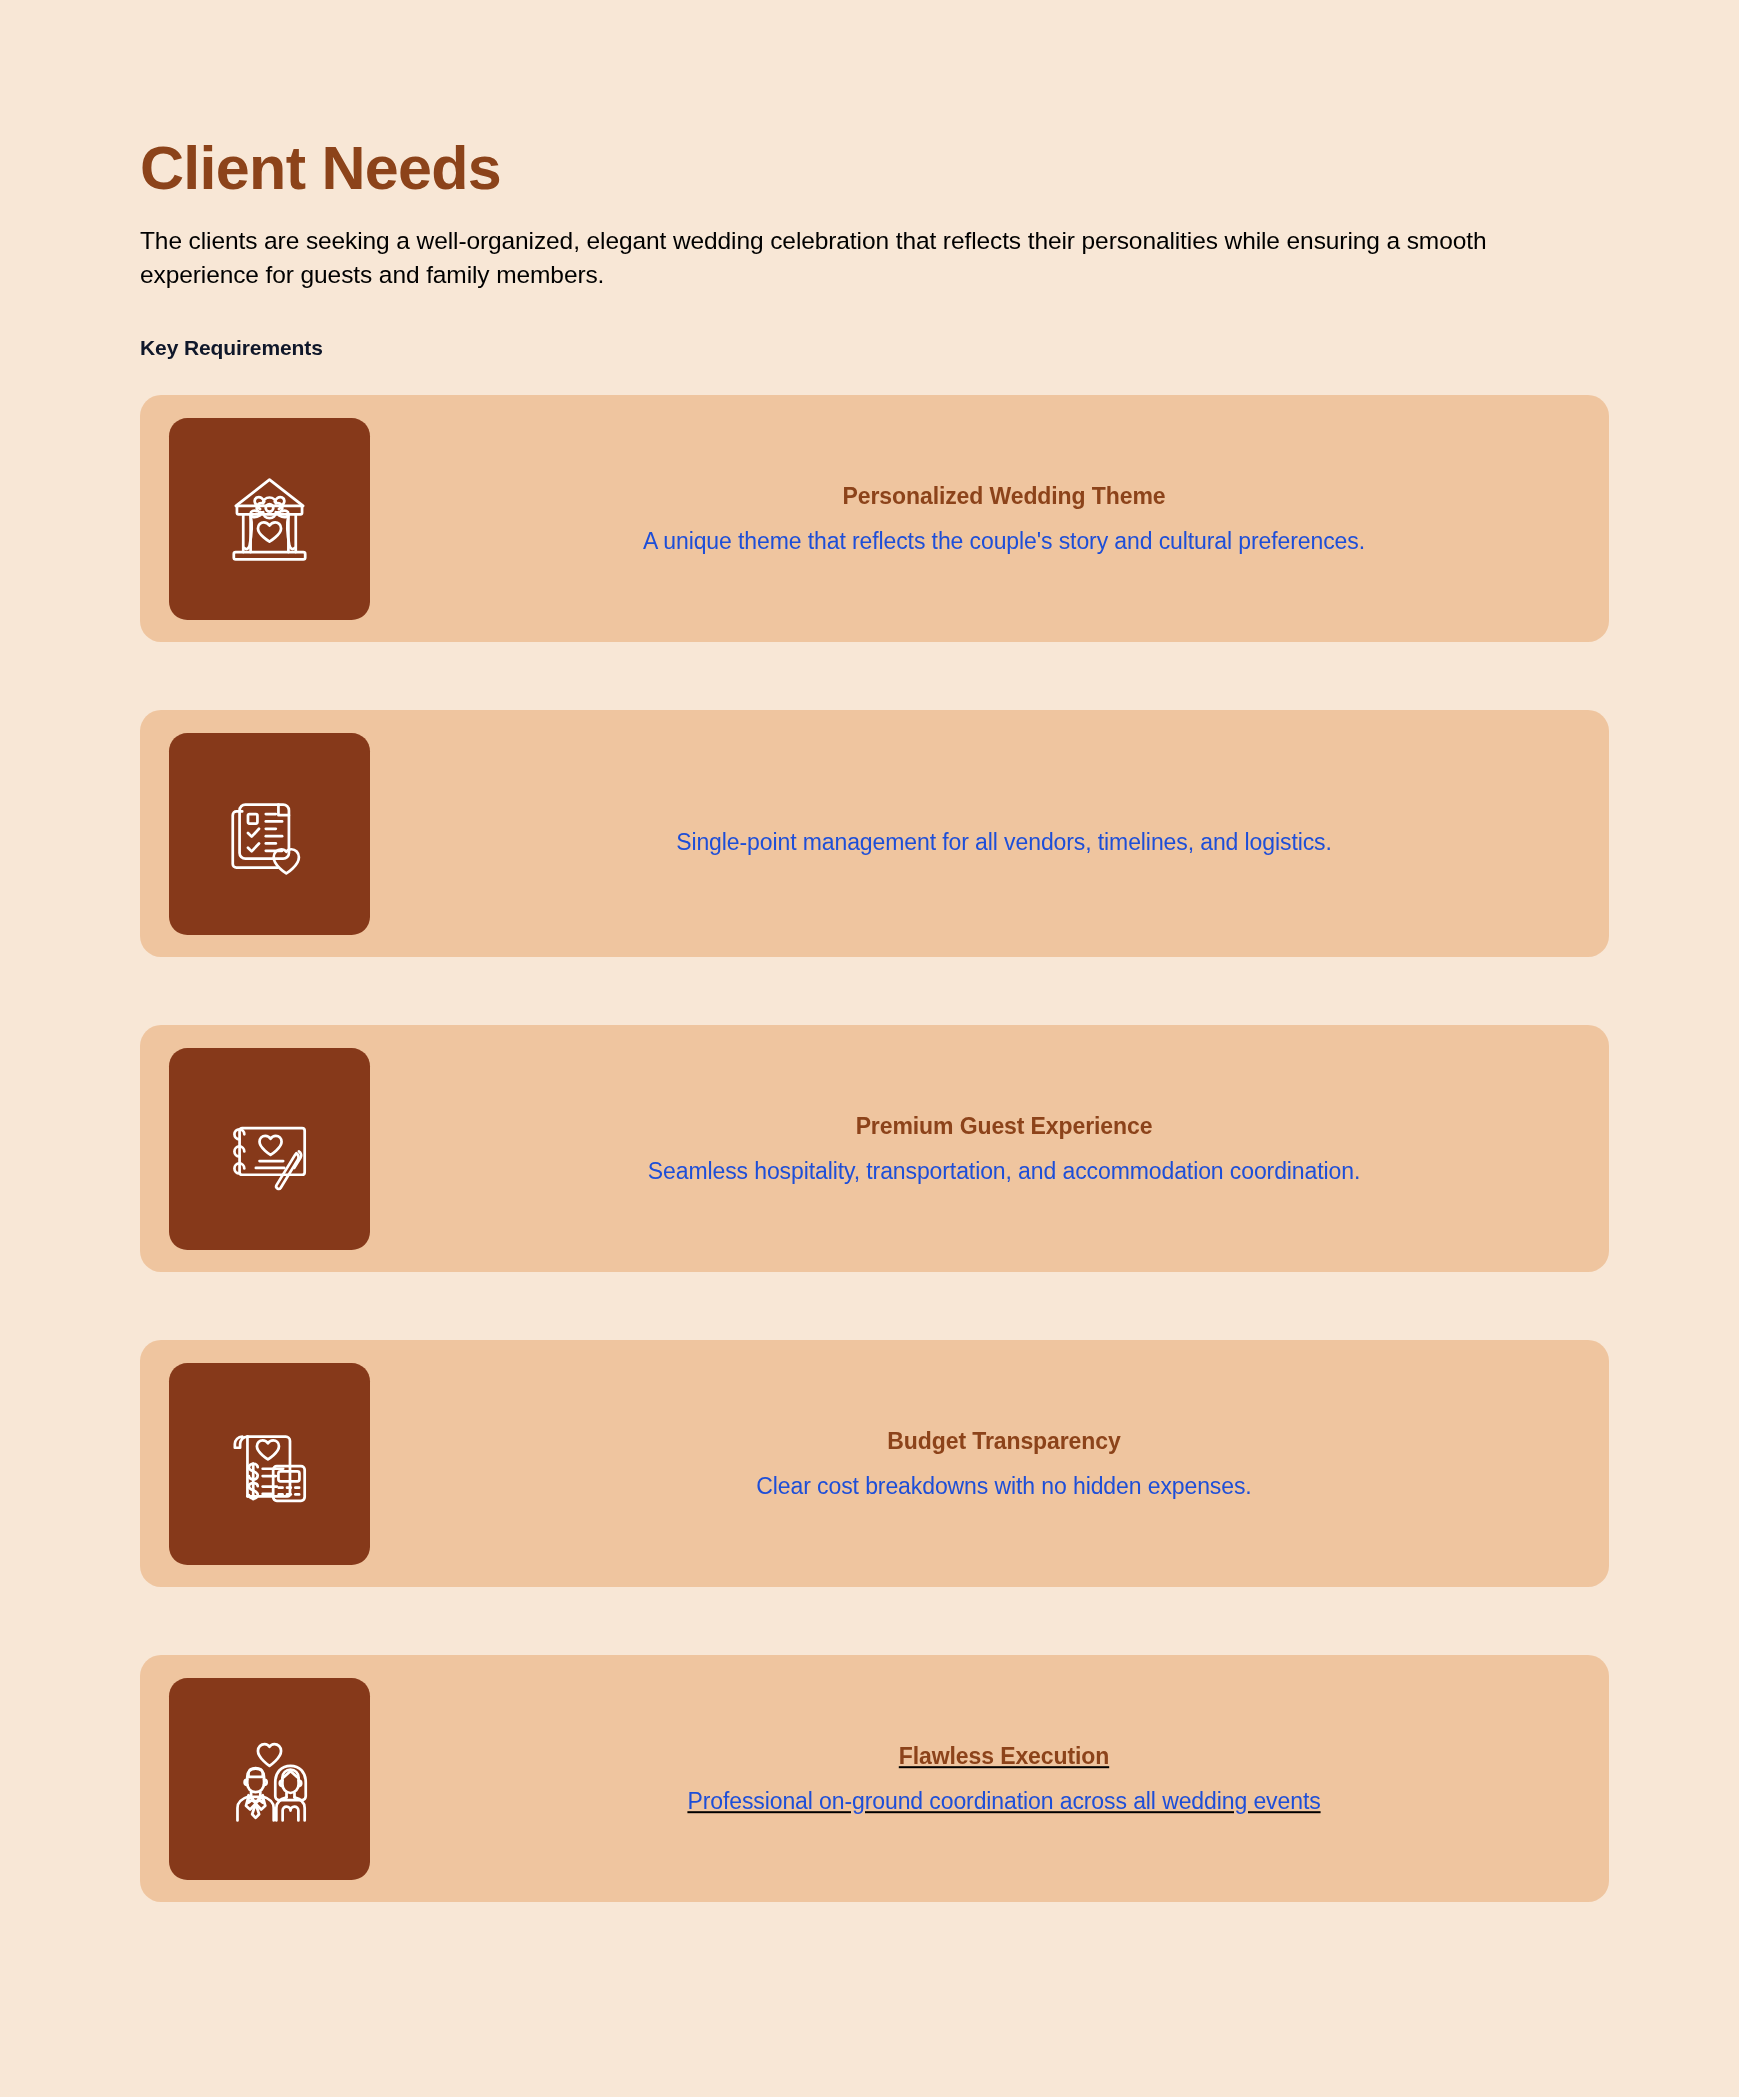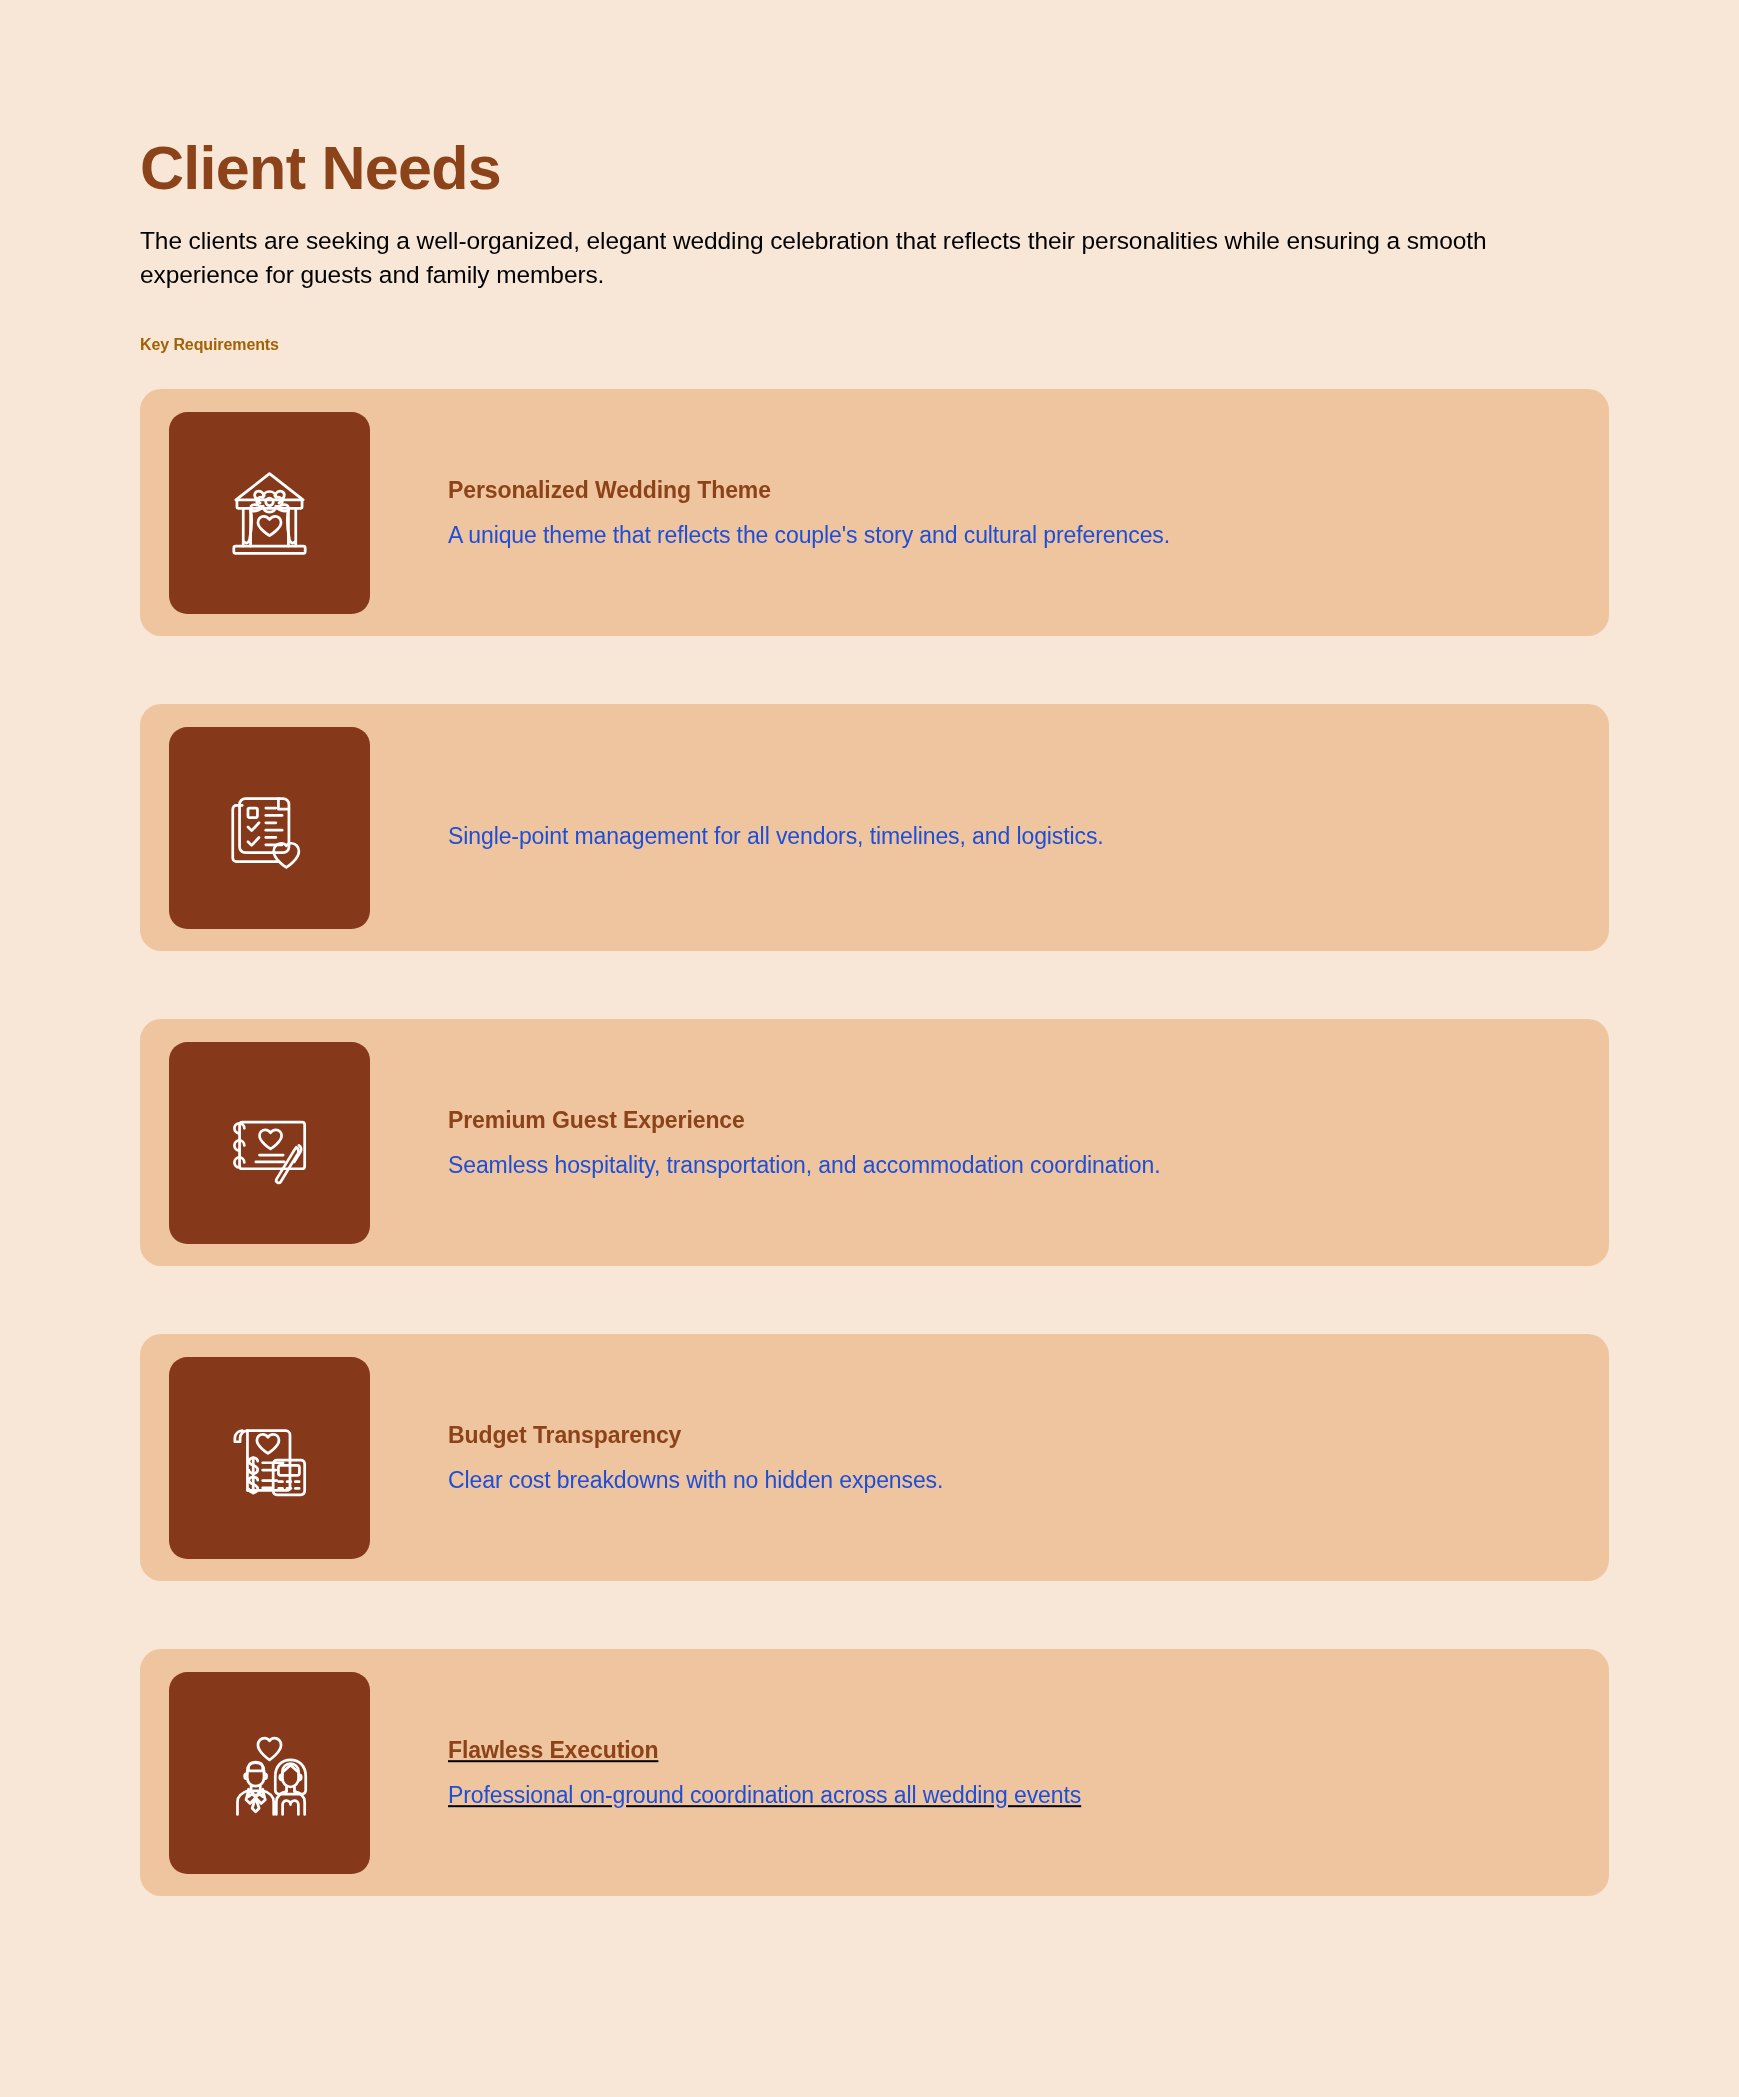--- a/index.html
+++ b/index.html
@@ -48,23 +48,23 @@
     line-height: 1.42;
     color: #000000;
     font-weight: 400;
     margin: 0;
     padding-top: 23px;
     max-width: 1369px;
     letter-spacing: -0.1px;
   }
 
   .section-label {
-    font-size: 16px;
+    font-size: 21px;
     font-weight: 800;
-    color: #a16207;
+    color: #0f172a;
     margin: 0;
     padding-top: 43px;
     letter-spacing: -0.1px;
   }
 
   
   .cards {
     padding-top: 35px;
   }
 
@@ -99,20 +99,21 @@
   .icon-box svg {
     width: 105px;
     height: 105px;
     display: block;
   }
 
   .card-text {
     flex: 1 1 auto;
     padding-left: 78px;
     padding-right: 49px;
+    text-align: center;
   }
 
   .card-title {
     font-size: 23px;
     font-weight: 800;
     color: #8c431a;
     margin: 0;
     letter-spacing: -0.1px;
     line-height: 1.2;
   }

